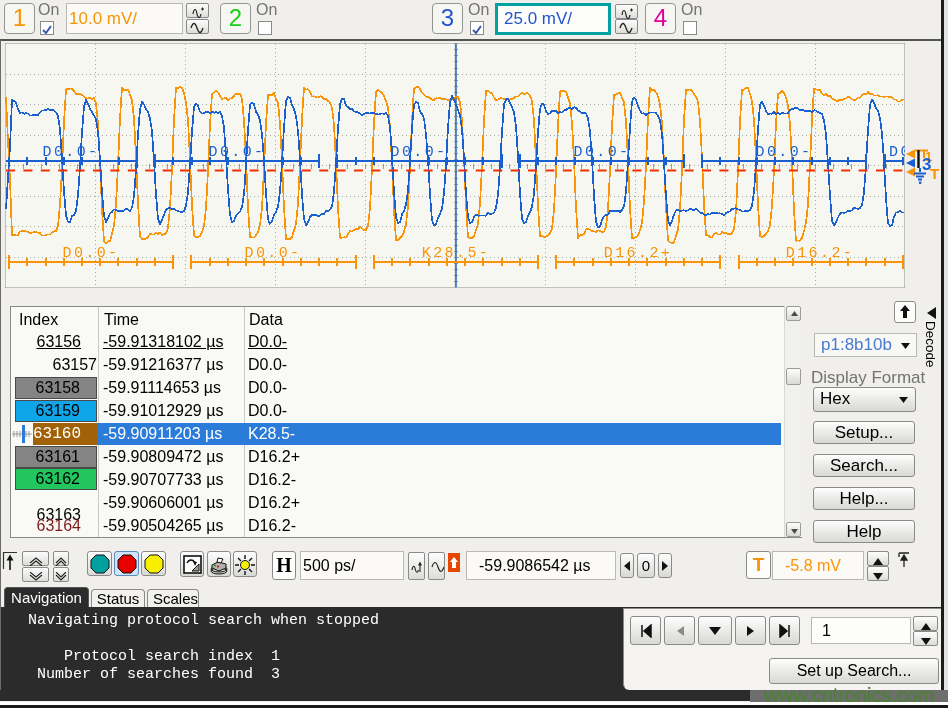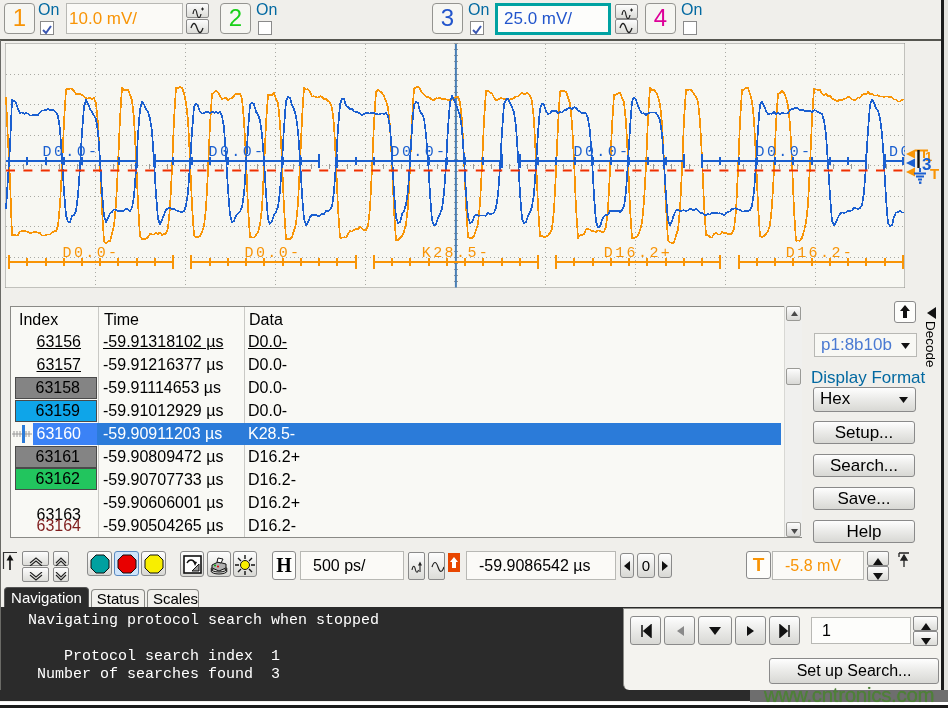--- a/index.html
+++ b/index.html
@@ -8,21 +8,21 @@
   border:1px solid #8a8a8a; border-radius:3px; text-align:center; color:#000;
   box-sizing:border-box; }
 .fld { position:absolute; background:#fbfaf7; border:1px solid #b8b8b4; box-sizing:border-box; }
 .chbtn { position:absolute; width:31px; height:31px; background:#f6f6f2; border:1px solid #949490;
   border-radius:4px; text-align:center; line-height:28px; font-size:24px; box-sizing:border-box; }
 .spin { position:absolute; width:23px; height:15px; background:linear-gradient(#fdfdfd,#dcdcd8);
   border:1px solid #8a8a8a; border-radius:2px; box-sizing:border-box; text-align:center; }
 .sbtn { position:absolute; left:1px; width:15px; height:15px; background:linear-gradient(#fdfdfd,#d9d9d6);
   border:1px solid #9a9a96; border-radius:2px; box-sizing:border-box; }
 .cb { position:absolute; width:14px; height:14px; background:#fff; border:1px solid #8a8a8a; box-sizing:border-box; }
-.tbtxt { position:absolute; font-size:16px; color:#0369a1; }
+.tbtxt { position:absolute; font-size:16px; color:#737373; }
 </style></head>
 <body>
 
 <div class="chbtn" style="left:4px;top:3px;color:#f89406">1</div>
 <div class="tbtxt" style="left:38px;top:1px;font-size:16px">On</div>
 <div class="cb" style="left:40px;top:21px"><svg width="12" height="12">
       <path d="M2,6 L5,9 L10,2" fill="none" stroke="#3a56b0" stroke-width="2"></path>
     </svg></div>
 <div class="fld" style="left:66px;top:3px;width:117px;height:31px;color:#f89406;font-size:17px;line-height:29px;padding-left:2px">10.0 mV/</div>
 <div class="spin" style="left:186px;top:3px"><svg width="14" height="12" viewBox="0 0 14 12">
@@ -313,36 +313,36 @@
 <div style="position:absolute;left:233px;top:0;width:1px;height:231px;background:#c9c9c5"></div>
 <div style="position:absolute;left:8px;top:4px;font-size:16px">Index</div>
 <div style="position:absolute;left:93px;top:4px;font-size:16px">Time</div>
 <div style="position:absolute;left:238px;top:4px;font-size:16px">Data</div>
 <div style="position:absolute;left:4px;top:24px;width:82px;height:22px">
       <span style="position:absolute;right:16px;top:2px;color:#000;text-decoration:underline;">63156</span>
     </div>
 <div style="position:absolute;left:92px;top:26px;color:#000;text-decoration:underline;">-59.91318102 µs</div>
 <div style="position:absolute;left:237px;top:26px;color:#000;text-decoration:underline;">D0.0-</div>
 <div style="position:absolute;left:4px;top:47px;width:82px;height:22px">
-      <span style="position:absolute;right:16px;top:2px;color:#000;text-decoration:underline;">63157</span>
+      <span style="position:absolute;right:0;top:2px;color:#000;">63157</span>
     </div>
 <div style="position:absolute;left:92px;top:49px;color:#000;">-59.91216377 µs</div>
 <div style="position:absolute;left:237px;top:49px;color:#000;">D0.0-</div>
 <div style="position:absolute;left:4px;top:70px;width:82px;height:22px;background:#848484;border:1px solid #4a4a4a;box-sizing:border-box">
       <span style="position:absolute;right:16px;top:1px;color:#000">63158</span>
     </div>
 <div style="position:absolute;left:92px;top:72px;color:#000;">-59.91114653 µs</div>
 <div style="position:absolute;left:237px;top:72px;color:#000;">D0.0-</div>
 <div style="position:absolute;left:4px;top:93px;width:82px;height:22px;background:#0ea5e9;border:1px solid #4a4a4a;box-sizing:border-box">
       <span style="position:absolute;right:16px;top:1px;color:#000">63159</span>
     </div>
 <div style="position:absolute;left:92px;top:95px;color:#000;">-59.91012929 µs</div>
 <div style="position:absolute;left:237px;top:95px;color:#000;">D0.0-</div>
 <div style="position:absolute;left:22px;top:116px;width:748px;height:22px;background:#2b7bd9"></div>
-<div style="position:absolute;left:22px;top:116px;width:64px;height:22px;color:#fff;background:#3b82f6;">
+<div style="position:absolute;left:22px;top:116px;width:64px;height:22px;color:#fff;background:#a16207;font-family:Liberation Mono, monospace;">
       <span style="position:absolute;right:16px;top:2px">63160</span>
     </div>
 <div style="position:absolute;left:92px;top:118px;color:#fff;">-59.90911203 µs</div>
 <div style="position:absolute;left:237px;top:118px;color:#fff;">K28.5-</div>
 <svg width="22" height="22" style="position:absolute;left:0px;top:116px">
       <line x1="1" y1="11" x2="21" y2="11" stroke="#999" stroke-width="1"></line>
       <path d="M3,8 v6 M6,8 v6 M9,8 v6 M15,8 v6 M18,8 v6" stroke="#999" stroke-width="1"></path>
       <rect x="11" y="2" width="3" height="18" fill="#2b7bd9"></rect>
     </svg>
 <div style="position:absolute;left:4px;top:139px;width:82px;height:22px;background:#848484;border:1px solid #4a4a4a;box-sizing:border-box">
@@ -391,21 +391,21 @@
 </div>
 <div class="tbtxt" style="left:811px;top:368px;font-size:17px">Display Format</div>
 <div class="btn" style="left:813px;top:387px;width:103px;height:25px;text-align:left">
   <span style="position:absolute;left:6px;top:1px;font-size:17px">Hex</span>
   <svg width="10" height="8" style="position:absolute;right:6px;top:8px">
       <path d="M0,1 L9,1 L4.5,7 Z" fill="#111"></path>
     </svg>
 </div>
 <div class="btn" style="left:813px;top:421px;width:102px;height:23px;line-height:21px;font-size:17px">Setup...</div>
 <div class="btn" style="left:813px;top:454px;width:102px;height:23px;line-height:21px;font-size:17px">Search...</div>
-<div class="btn" style="left:813px;top:487px;width:102px;height:23px;line-height:21px;font-size:17px">Save...</div>
+<div class="btn" style="left:813px;top:487px;width:102px;height:23px;line-height:21px;font-size:17px">Help...</div>
 <div class="btn" style="left:813px;top:520px;width:102px;height:23px;line-height:21px;font-size:17px">Help</div>
 
 <div class="abs" style="left:0px;top:550px"><svg width="20" height="22">
       <path d="M3.5,19 V2.5 H17" stroke="#333" stroke-width="1.2" fill="none"></path>
       <path d="M10,20 V9" stroke="#111" stroke-width="1.6" fill="none"></path>
       <path d="M10,4.5 L6.5,10.5 H13.5 Z" fill="#111"></path>
     </svg></div>
 <div class="spin" style="left:22px;top:551px;width:27px"><svg width="16" height="10">
       <path d="M2,7 L8,2 L14,7" fill="none" stroke="#222" stroke-width="1.1"></path>
       <path d="M2,10 L8,5 L14,10" fill="none" stroke="#222" stroke-width="1.1"></path>
@@ -443,21 +443,21 @@
 <path d="M3,13 L3,10 L9,7 L17,9 L17,13 L10,16 Z" fill="#b0b0b0" stroke="#111"></path>
 <path d="M9,3 L14,4 L12,8 L8,7 Z" fill="#fff" stroke="#111"></path>
 <circle cx="6" cy="10.5" r="1" fill="#0a0"></circle>
       <circle cx="9" cy="11.5" r="1" fill="#d00"></circle>
     </svg></div>
 <div class="btn" style="left:233px;top:551px;width:24px;height:26px"><svg width="22" height="22" style="margin-top:2px">
 <circle cx="11" cy="11" r="4.5" fill="#f8f000" stroke="#111"></circle>
 <path d="M11,1 V5 M11,17 V21 M1,11 H5 M17,11 H21 M4,4 L7,7 M15,15 L18,18 M18,4 L15,7 M7,15 L4,18" stroke="#111" stroke-width="1.4"></path>
     </svg></div>
 <div class="btn" style="left:272px;top:551px;width:24px;height:29px;background:#fdfdfb;font-family:'Liberation Serif';font-weight:bold;font-size:20px;line-height:27px">H</div>
-<div class="fld" style="left:300px;top:551px;width:104px;height:29px;font-size:16px;line-height:27px;padding-left:12px">500 ps/</div>
+<div class="fld" style="left:300px;top:551px;width:104px;height:29px;font-size:16px;line-height:27px;padding-left:2px">500 ps/</div>
 <div class="spin" style="left:408px;top:552px;width:17px;height:28px"><svg width="13" height="16" style="margin-top:6px">
       <path d="M2,11 C3,6 4.5,6 5.5,11 C6.2,14 7.6,14 8.5,11" fill="none" stroke="#222" stroke-width="1.1"></path>
       <path d="M10,13 V5" stroke="#222" stroke-width="1.1"></path>
       <path d="M10,2.5 L8,6.5 H12 Z" fill="#222"></path>
     </svg></div>
 <div class="spin" style="left:428px;top:552px;width:17px;height:28px"><svg width="14" height="12" style="margin-top:8px">
       <path d="M2,6 C4,0 6,0 8,6 C10,12 12,12 14,6" fill="none" stroke="#222" stroke-width="1.2"></path>
     </svg></div>
 <div class="abs" style="left:448px;top:553px;width:12px;height:19px;background:#e84600"><svg width="12" height="19">
       <path d="M6,4 L10,9 L8,9 L8,15 L4,15 L4,9 L2,9 Z" fill="#fff"></path>

